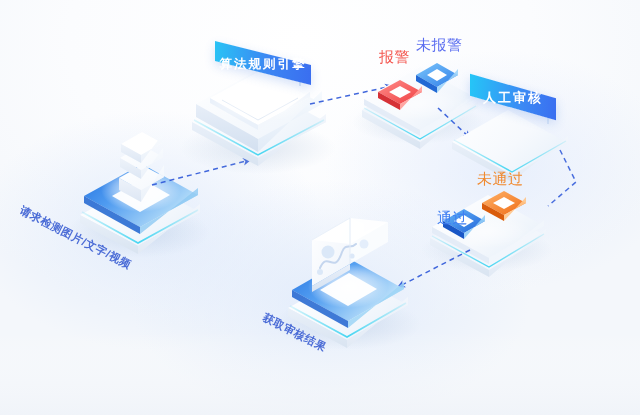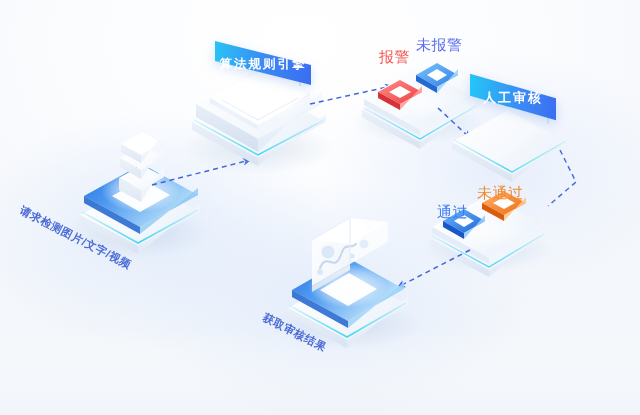--- a/index.html
+++ b/index.html
@@ -66,22 +66,22 @@
   
   .tag {
     position: absolute;
     font-size: 15px;
     font-weight: normal;
     white-space: nowrap;
     letter-spacing: 0.5px;
   }
   .tag-alarm      { left: 379px; top: 48px;  color: #f4564f; }
   .tag-noalarm    { left: 416px; top: 36px;  color: #5b6ef0; }
-  .tag-pass       { left: 437px; top: 203px; color: #3f7ef2; }
-  .tag-nopass     { left: 477px; top: 184px; color: #f08a30; text-align: right; }
+  .tag-pass       { left: 437px; top: 209px; color: #3f7ef2; }
+  .tag-nopass     { left: 477px; top: 170px; color: #f08a30; text-align: right; }
 
   
   .caption {
     position: absolute;
     font-size: 11px;
     font-weight: bold;
     color: #4a6bd6;
     white-space: nowrap;
     letter-spacing: 0.6px;
   }

